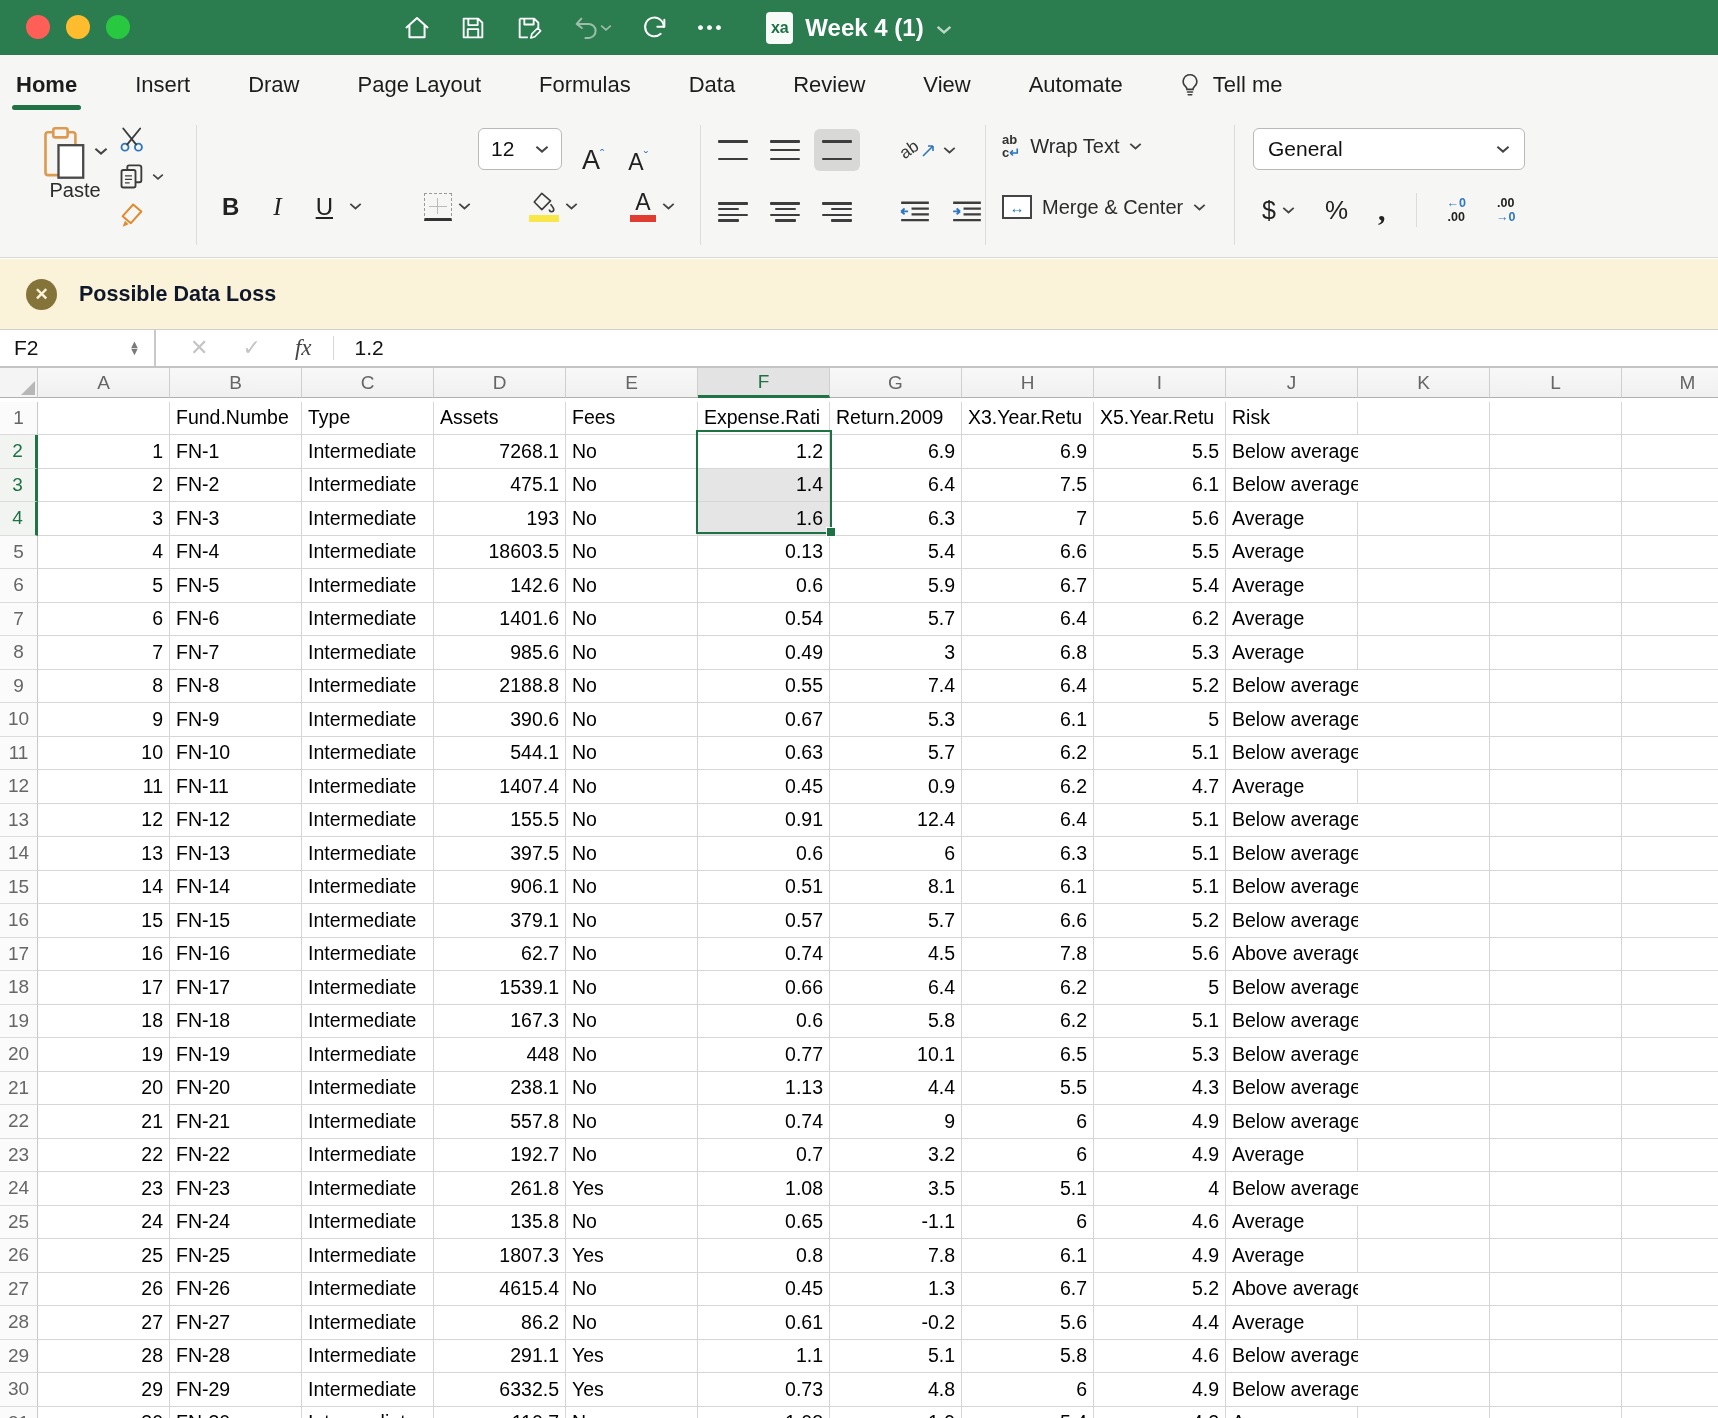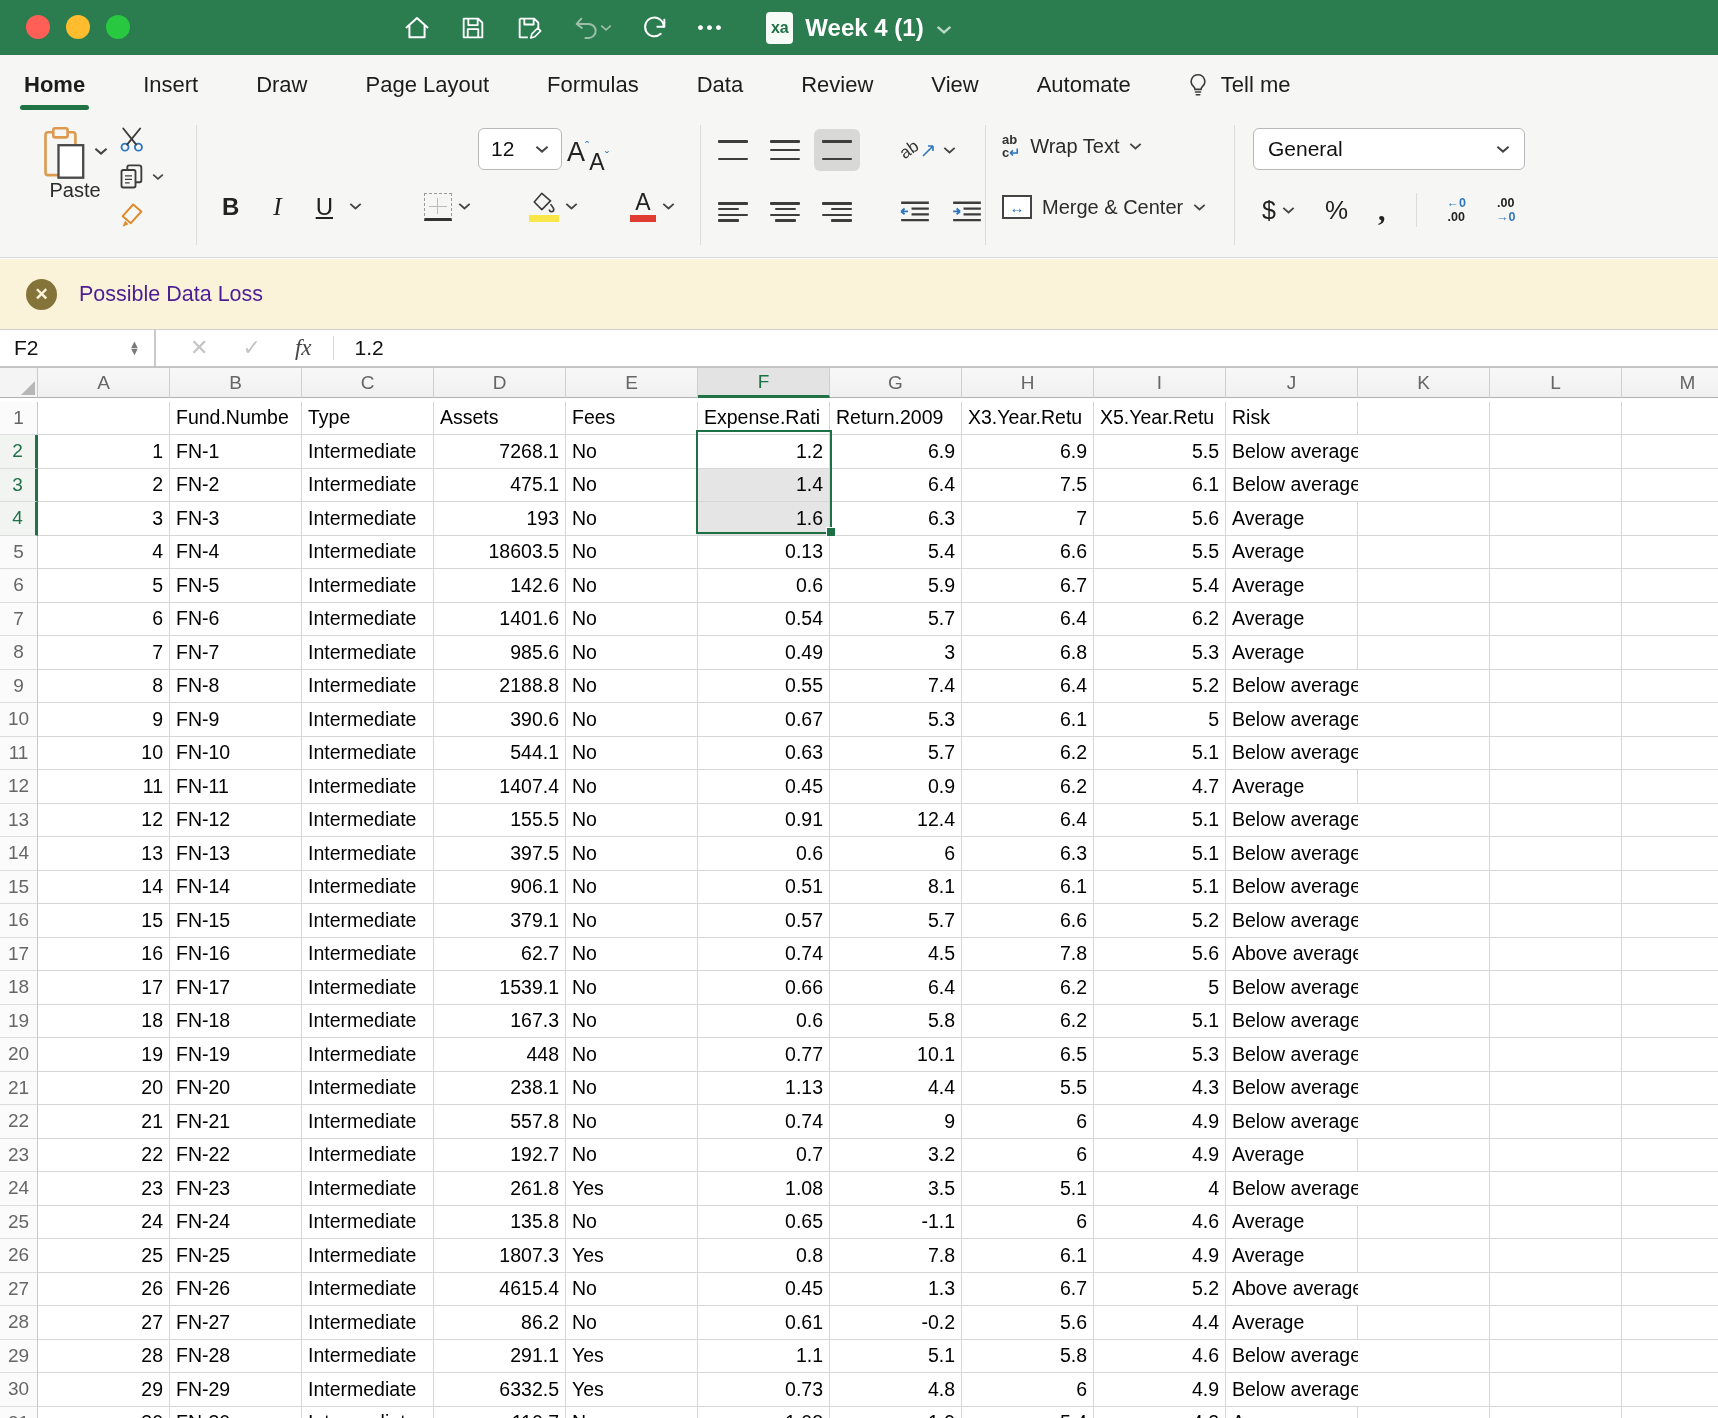--- a/index.html
+++ b/index.html
@@ -19,38 +19,38 @@
   .tbicons{position:absolute;left:402px;top:0;height:55px;display:flex;align-items:center;gap:26px}
   .tbico{width:30px;height:30px;display:flex;align-items:center;justify-content:center}
   .dots{color:#fff;font-size:17px;letter-spacing:3px;font-weight:bold}
   .doctitle{position:absolute;left:0;top:0;width:100%;height:55px;display:flex;align-items:center;justify-content:center;gap:12px;pointer-events:none}
   .docico{width:27px;height:32px;background:#f6fbf8;border-radius:4px;position:relative;display:flex;align-items:center;justify-content:center;color:#1e7145;font-weight:bold;font-size:16px}
   .doctitle .t{color:#fff;font-size:24px;font-weight:bold}
   .chev-t{margin-top:4px}
 
   
   .tabbar{position:absolute;left:0;top:55px;width:1718px;height:60px;background:#f6f6f4;display:flex;align-items:center}
-  .tabstrip{display:flex;align-items:center;gap:58px;padding-left:24px;height:100%}
+  .tabstrip{display:flex;align-items:center;gap:58px;padding-left:16px;height:100%}
   .tab{font-size:22px;color:#1c1c1c;position:relative;height:100%;display:flex;align-items:center;cursor:default;white-space:nowrap}
   .tab.active{font-weight:bold}
   .tab.active::after{content:"";position:absolute;left:-4px;right:-4px;bottom:5px;height:5px;background:#217346;border-radius:3px}
   .tellme{display:flex;align-items:flex-end;gap:10px;margin-left:54px;font-size:22px;color:#1c1c1c}
 
   
   .ribbon{position:absolute;left:0;top:115px;width:1718px;height:143px;background:#f6f6f4;border-bottom:1px solid #d8d8d8}
   .vdiv{position:absolute;top:10px;height:120px;width:1px;background:#dcdcdc}
   .rlabel{font-size:20px;color:#2b2b2b}
   .paste{position:absolute;left:20px;top:12px;width:110px;display:flex;flex-direction:column;align-items:center}
   .pasteico{display:flex;align-items:flex-start}
   .clip-group{position:absolute;left:118px;top:10px;display:flex;flex-direction:column;gap:10px;align-items:flex-start}
   .smico{display:flex;align-items:center;gap:6px}
 
   .fontbox{position:absolute;left:212px;top:13px;width:252px;height:42px;background:#fff;border:1px solid #b9b9b9;border-radius:6px;display:flex;align-items:center;justify-content:space-between;padding:0 12px;font-size:21px;color:#111}
   .sizebox{position:absolute;left:478px;top:13px;width:84px;height:42px;background:#fff;border:1px solid #b9b9b9;border-radius:6px;display:flex;align-items:center;justify-content:space-between;padding:0 12px;font-size:21px;color:#111}
-  .fontgrow{position:absolute;left:567px;top:14px;display:flex;align-items:center}
+  .fontgrow{position:absolute;left:582px;top:14px;display:flex;gap:24px;align-items:flex-end}
   .bigA{font-size:27px;color:#222}
   .bigA sup{font-size:13px;color:#2f76c0}
   .row2{position:absolute;top:76px;display:flex;align-items:center}
   .bold-b{font-weight:bold;font-size:24px;color:#222}
   .ital-i{font-style:italic;font-family:"Liberation Serif",serif;font-size:25px;color:#222}
   .und-u{font-size:24px;text-decoration:underline;color:#222}
   .borderico{width:28px;height:28px;border:1px dashed #9a9a9a;border-bottom:3px solid #333;position:relative}
   .borderico::after{content:"";position:absolute;left:12px;top:4px;bottom:4px;width:1px;background:#bbb}
   .borderico::before{content:"";position:absolute;top:12px;left:4px;right:4px;height:1px;background:#bbb}
   .colorbar{display:flex;flex-direction:column;align-items:center;line-height:1}
@@ -73,21 +73,21 @@
   .numrow{position:absolute;left:1262px;top:78px;display:flex;align-items:center;gap:30px}
   .cur{font-size:25px;color:#222}
   .pct{font-size:26px;color:#222}
   .comma{font-size:30px;font-weight:bold;font-family:"Liberation Serif",serif;color:#222;line-height:.6}
   .decbtn{font-size:12.5px;line-height:1.15;color:#222;text-align:center;font-weight:bold}
   .decbtn .b{color:#2f76c0}
 
   
   .warnbar{position:absolute;left:0;top:259px;width:1718px;height:70px;background:#faf3da;display:flex;align-items:center;gap:22px;padding-left:26px;overflow:hidden;white-space:nowrap}
   .warnico{width:31px;height:31px;border-radius:50%;background:#85743a;color:#faf3da;display:flex;align-items:center;justify-content:center;font-size:17px;font-weight:bold;flex:0 0 auto}
-  .warntitle{font-size:21.5px;font-weight:normal;color:#4c1d95}
+  .warntitle{font-size:21.5px;font-weight:bold;color:#0f172a}
   .warnmsg{font-size:21.5px;color:#2f2c1f;margin-left:2px}
 
   
   .fbar{position:absolute;left:0;top:329px;width:1718px;height:39px;background:#fff;border-top:1px solid #cfcfcf;border-bottom:2px solid #c4c4c4;display:flex;align-items:center}
   .namebox{width:156px;height:100%;display:flex;align-items:center;justify-content:space-between;padding:0 14px;border-right:2px solid #c9c9c9;font-size:21px;color:#111}
   .spinner{display:flex;flex-direction:column;line-height:.6;color:#7a7a7a;font-size:11px}
   .fico{color:#c4c4c4;font-size:22px;margin-left:34px}
   .fx{font-family:"Liberation Serif",serif;font-style:italic;font-size:23px;color:#444;margin-left:34px}
   .fdiv{width:1px;height:24px;background:#d6d6d6;margin-left:22px}
   .fval{font-size:21px;color:#111;margin-left:20px}

